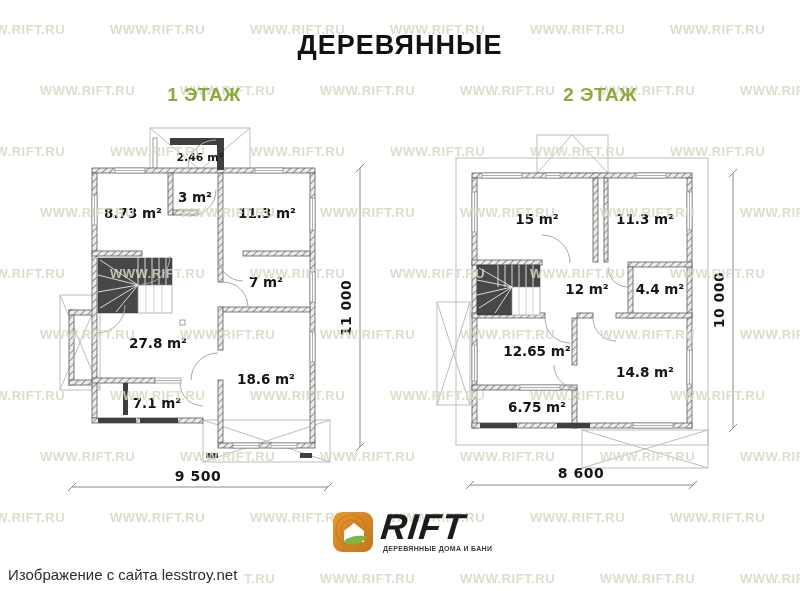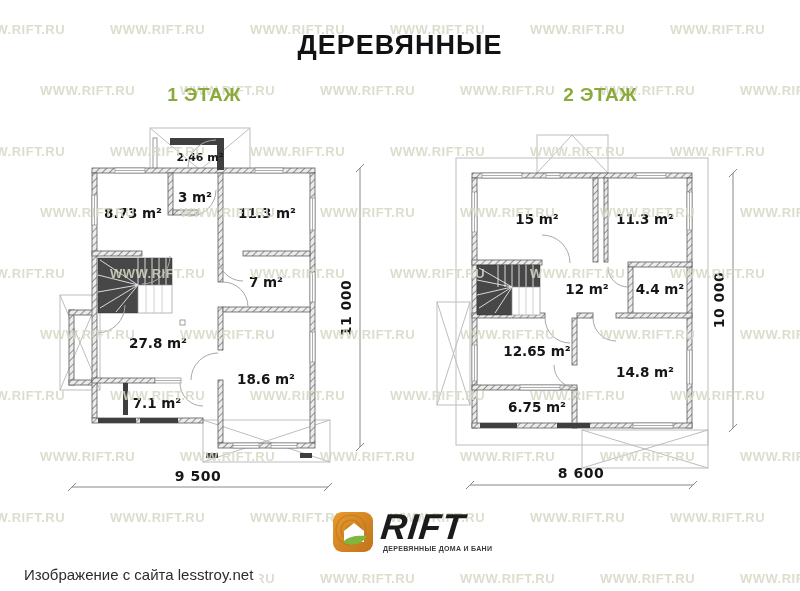--- a/index.html
+++ b/index.html
@@ -18,21 +18,21 @@
   .wm-layer{position:absolute;left:0;top:0;width:800px;height:591px;z-index:5;pointer-events:none;}
   .wm{position:absolute;font:bold 13px "Liberation Sans",sans-serif;
       color:var(--wm,#D6DAC6);letter-spacing:.5px;white-space:nowrap;opacity:.85;}
   .logo{position:absolute;left:330px;top:508px;height:50px;z-index:10;display:flex;}
   .logo-icon{position:absolute;left:3px;top:4px;width:40px;height:40px;border-radius:9px;
       background:linear-gradient(135deg,var(--orange,#E89A2F),var(--orange-dark,#C1731B));}
   .logo-name{position:absolute;left:51px;top:-2px;font-size:36px;font-weight:bold;font-style:italic;
       color:#1b1b1b;letter-spacing:1px;transform:skewX(-6deg);}
   .logo-tagline{position:absolute;left:53px;top:37px;font-size:7px;font-weight:bold;color:#3a3a3a;
       letter-spacing:.3px;white-space:nowrap;}
-  .caption{position:absolute;left:24px;top:566px;font-size:15px;color:#2c2c2c;z-index:11;
+  .caption{position:absolute;left:8px;top:566px;font-size:15px;color:#2c2c2c;z-index:11;
       background:#fff;padding-right:6px;}
 </style>
 </head>
 <body>
 
 <div class="page-title">ДЕРЕВЯННЫЕ</div>
 <div class="floor-heading" id="fh1">1 ЭТАЖ</div>
 <div class="floor-heading" id="fh2">2 ЭТАЖ</div>
 
 <svg id="fp1" class="plan-svg" viewBox="0 0 360 400">

